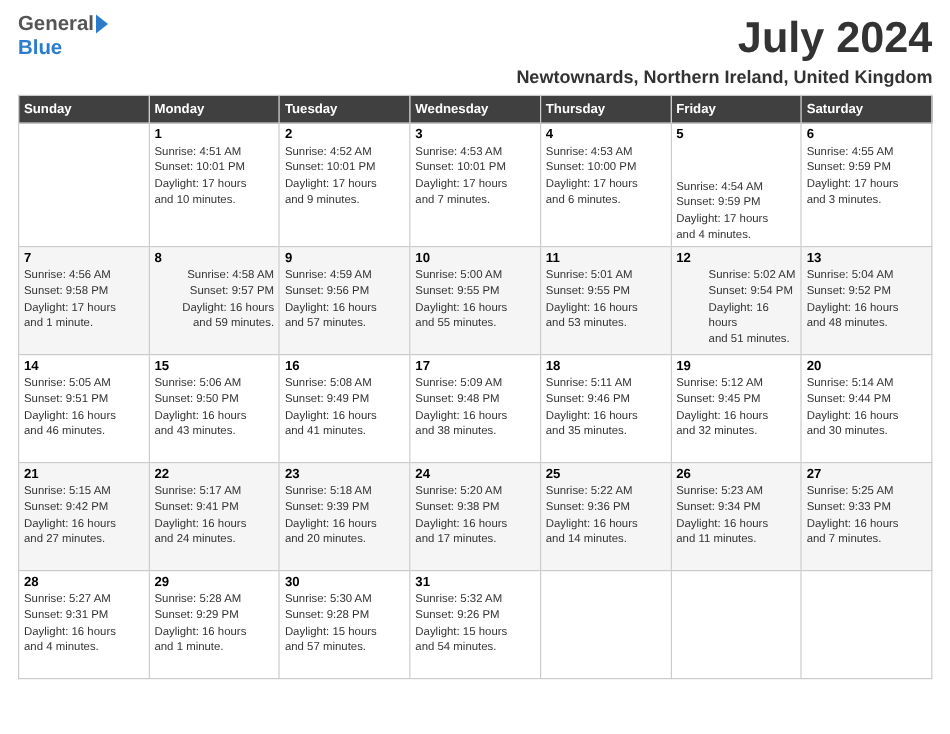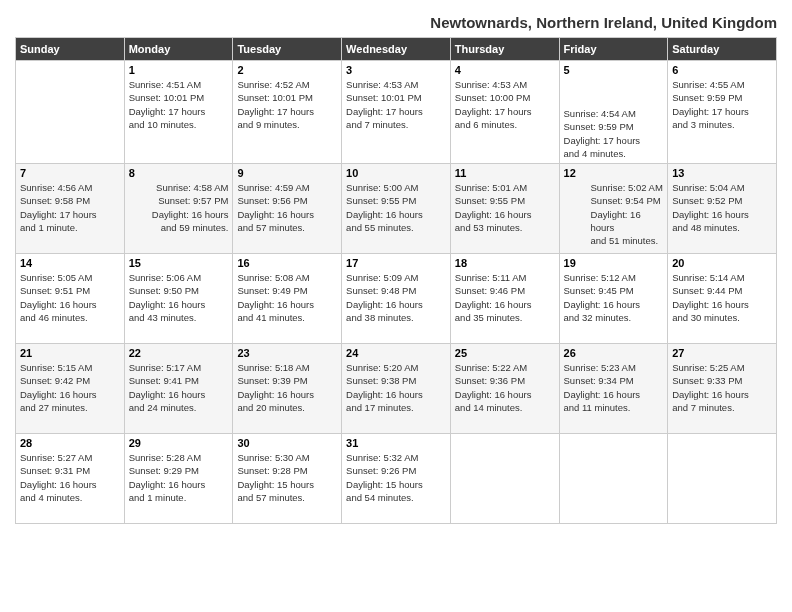--- a/index.html
+++ b/index.html
@@ -88,20 +88,30 @@
       border-top: 8px solid transparent;
       border-bottom: 8px solid transparent;
       margin-left: 2px;
       vertical-align: middle;
     }
   </style>
 </head>
 <body>
 
 <div class="header-area">
+  <div class="logo">
+    <div class="logo-row">
+      <span class="logo-text-general">General</span>
+      <span class="logo-triangle"></span>
+    </div>
+    <div>
+      <span class="logo-text-blue">Blue</span>
+    </div>
+  </div>
+  <div class="month-title">July 2024</div>
 </div>
 
 <div class="location-title">Newtownards, Northern Ireland, United Kingdom</div>
 
 <table>
   <thead>
     <tr>
     <th>Sunday</th>
         <th>Monday</th>
         <th>Tuesday</th>

